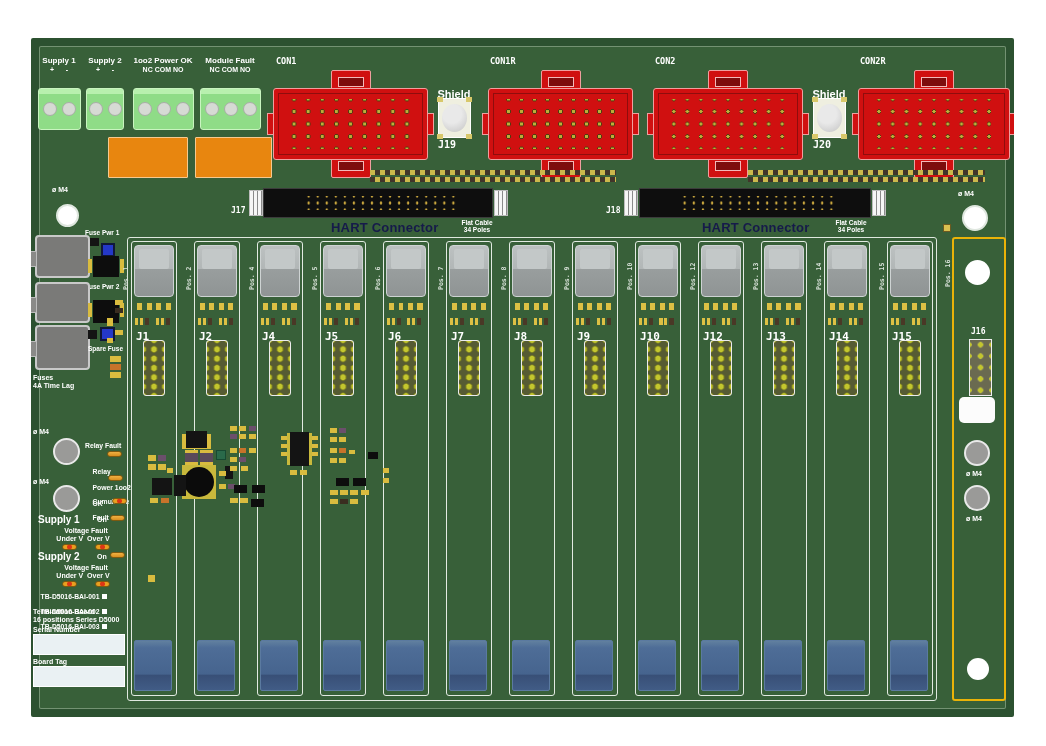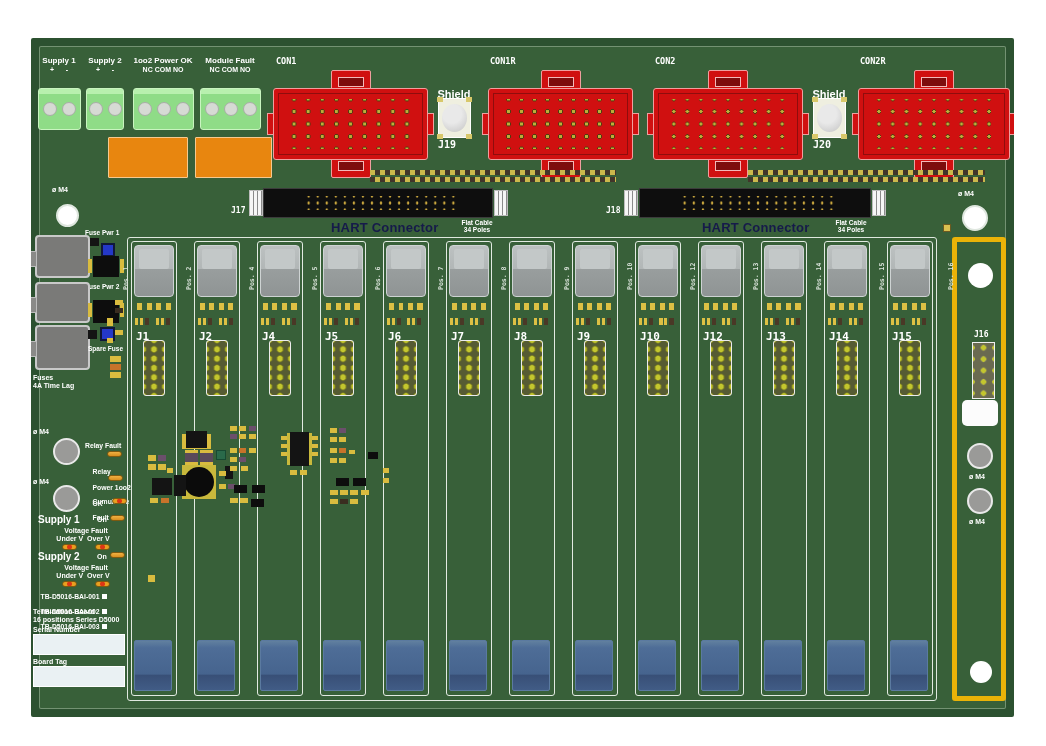--- a/index.html
+++ b/index.html
@@ -75,21 +75,21 @@
     background:linear-gradient(180deg,#bcc1c1 0%,#b2b7b7 45%,#999e9e 46%,#8f9494 100%);}
   .module::before{content:"";position:absolute;left:4px;right:4px;top:3px;height:20px;background:#c3c8c8;border-radius:2px;}
   .smd1{position:absolute;left:5px;top:61px;width:37px;height:7px;background:repeating-linear-gradient(90deg,#ddc044 0 5px,transparent 5px 9.5px);}
   .smd2{position:absolute;left:3px;top:76px;width:41px;height:7px;background:repeating-linear-gradient(90deg,#ddc044 0 3px,transparent 3px 5px,#ddc044 5px 8px,transparent 8px 10px,#4a3826 10px 14px,transparent 14px 20.5px);}
   .jref{left:4px;top:88px;font-size:11px;}
   .jpads{position:absolute;left:50%;transform:translateX(-50%);top:98px;width:22px;height:56px;background:#565b33;border:1px solid #ececec;border-radius:3px;
     background-image:radial-gradient(circle,#c3c62e 0 2.7px,#7e801c 2.7px 3.3px,transparent 3.5px);background-size:11px 9.33px;background-position:center;}
   .bluecon{position:absolute;left:2px;bottom:4px;width:38px;height:51px;border-radius:2px;border:1px solid #5b7aa0;
     background:linear-gradient(180deg,#61809f 0%,#4e6d97 14%,#46648e 68%,#384f76 69%,#415c86 100%);}
   
-  #rightcol{position:absolute;left:921px;top:199px;width:54px;height:464px;border:5px solid #eab308;border-radius:3px;}
+  #rightcol{position:absolute;left:921px;top:199px;width:54px;height:464px;border:2px solid #eab308;border-radius:3px;}
   .jpads16{position:absolute;left:15px;top:100px;width:23px;height:57px;background:#6a6a50;border:1px solid #f0f0f0;
     background-image:radial-gradient(circle,#c3c62e 0 2.6px,#8a8a60 2.6px 3.2px,transparent 3.4px);background-size:11.5px 11.4px;background-position:center;}
   .wrect{position:absolute;left:5px;top:158px;width:36px;height:26px;background:#fcfcfc;border-radius:5px;}
   
   .pad{position:absolute;}
 </style>
 </head>
 <body>
 
 <div id="board">

